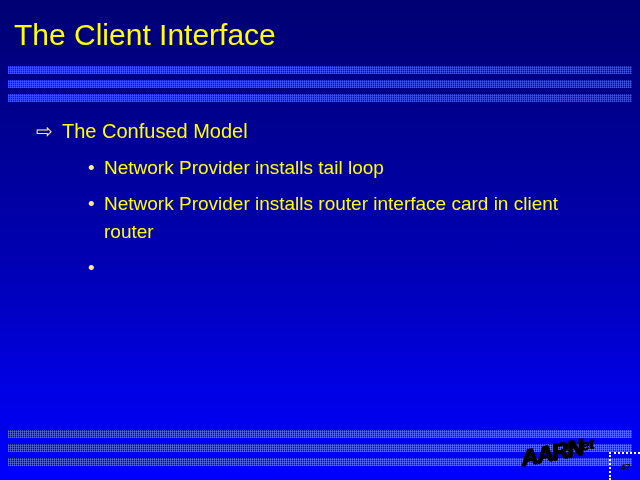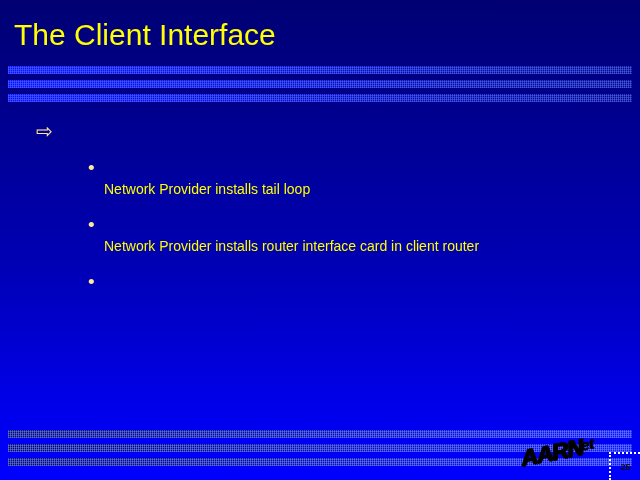--- a/index.html
+++ b/index.html
@@ -107,24 +107,23 @@
     margin-bottom: 8px;
   }
   .lvl2 .dot-icon {
     flex: 0 0 16px;
     color: #ffe89a;
     font-size: 19px;
     line-height: 28px;
   }
   .lvl2 .lvl2-text {
     color: #ffff00;
-    font-size: 14px;
+    font-size: 19px;
     line-height: 28px;
     width: 460px;
-    margin-top: 21px;
   }
 
   
   #logo {
     position: absolute;
     left: 524px;
     top: 437px;
     width: 92px;
     height: 34px;
   }
@@ -183,20 +182,21 @@
   <div id="title">The Client Interface</div>
 
   <div class="band top" id="band-t1"></div>
   <div class="band top" id="band-t2"></div>
   <div class="band top" id="band-t3"></div>
 
   <div id="body-block">
 
     <div class="lvl1">
       <span class="arrow-icon">⇨</span>
+      <span class="lvl1-text">The Confused Model</span>
     </div>
 
     <div class="lvl2">
       <span class="dot-icon">•</span>
       <span class="lvl2-text">Network Provider installs tail loop</span>
     </div>
 
     <div class="lvl2">
       <span class="dot-icon">•</span>
       <span class="lvl2-text">Network Provider installs router interface card in client router</span>
@@ -211,16 +211,16 @@
   <div class="band bottom" id="band-b1"></div>
   <div class="band bottom" id="band-b2"></div>
   <div class="band bottom" id="band-b3"></div>
 
   <div id="logo">
     <span id="logo-main">AARN</span>
     <span id="logo-suffix">et</span>
   </div>
 
   <div id="page-box">
-    <span id="page-num">25</span>
+    <span id="page-num">47</span>
   </div>
 
 </div>
 
 </body></html>

